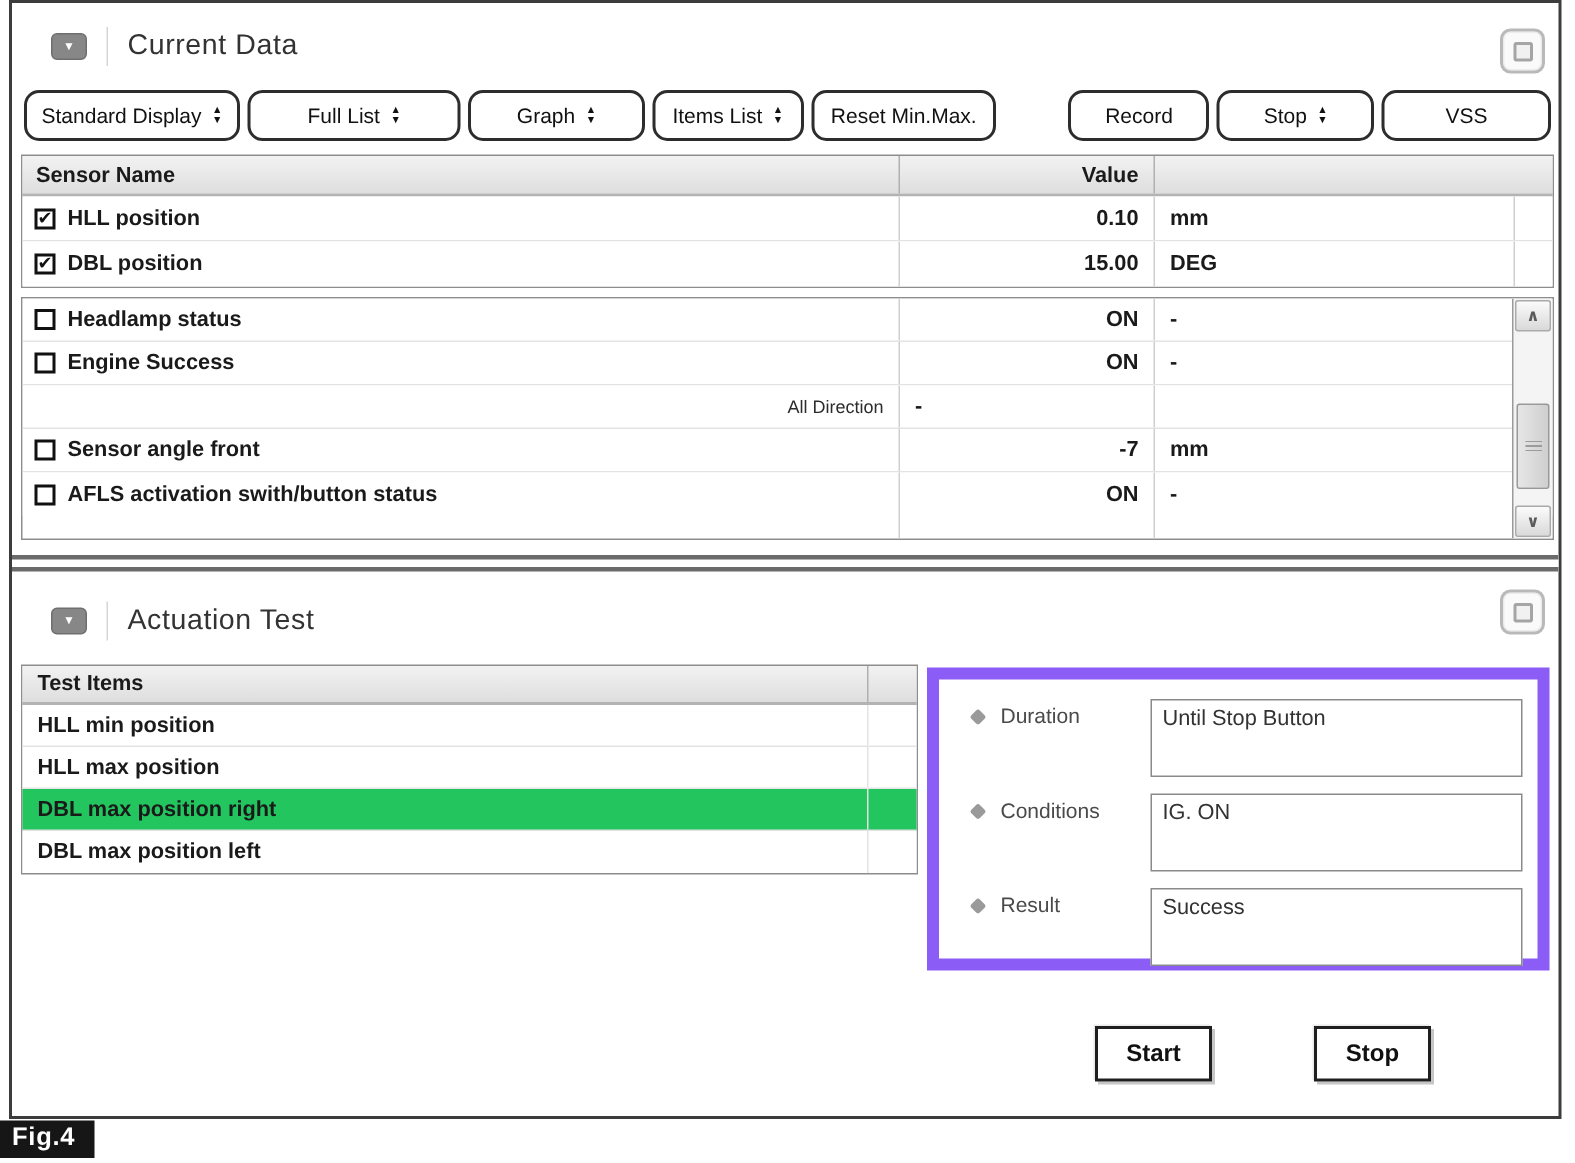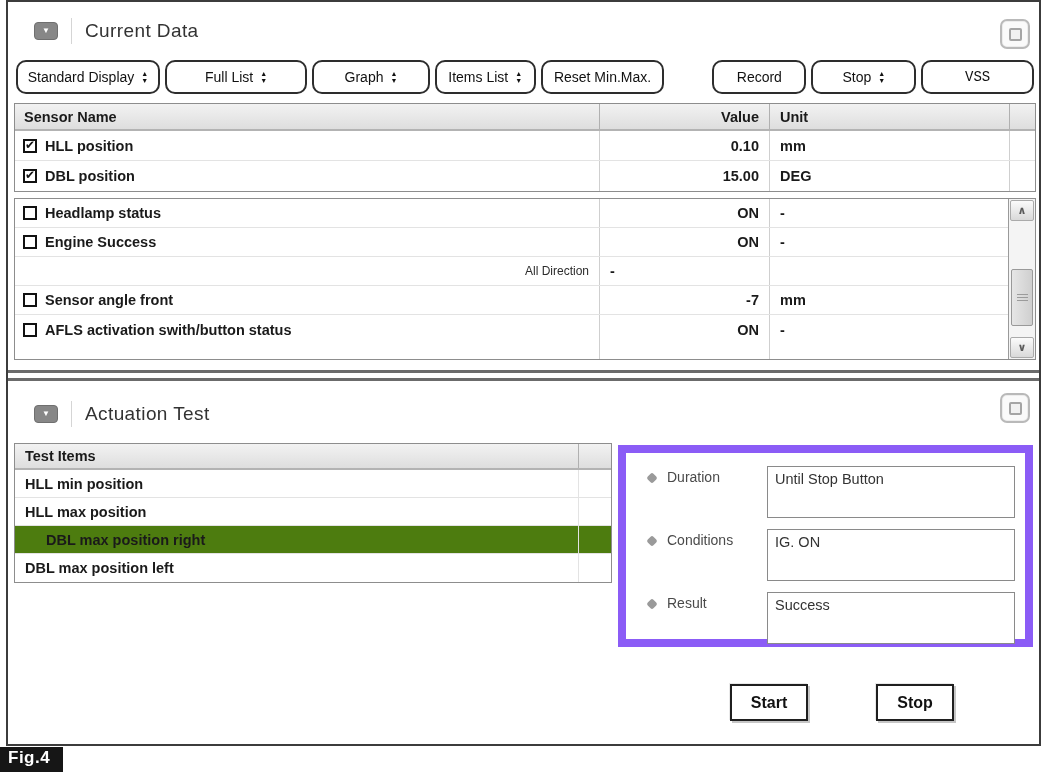--- a/index.html
+++ b/index.html
@@ -40,21 +40,21 @@
     display:flex; align-items:center; justify-content:center; gap:7px;
     font-family:inherit; font-size:14px; color:#111; cursor:pointer; white-space:nowrap; padding:0 6px;
   }
   .toolbar .tb-btn:nth-child(1){flex-grow:164;}
   .toolbar .tb-btn:nth-child(2){flex-grow:162;}
   .toolbar .tb-btn:nth-child(3){flex-grow:130;}
   .toolbar .tb-btn:nth-child(4){flex-grow:109;}
   .toolbar .tb-btn:nth-child(5){flex-grow:138;}
   .toolbar .tb-btn:nth-child(6){flex-grow:100;margin-left:43px;}
   .toolbar .tb-btn:nth-child(7){flex-grow:114;}
-  .toolbar .tb-btn:nth-child(8){flex-grow:124;font-family:Liberation Mono, monospace;}
+  .toolbar .tb-btn:nth-child(8){flex-grow:124;}
   .spinner { display:flex; flex-direction:column; align-items:center; }
   .spinner::before { content:"▲"; font-size:7px; line-height:7px; color:#111; }
   .spinner::after  { content:"▼"; font-size:7px; line-height:7px; color:#111; }
   
   .tablebox { position:absolute; left:6px; right:3px; border:1px solid #8d8d8d; background:#fff; }
   .tbl-fixed { top:101px; }
   .tbl-scroll { top:196px; height:162px; overflow:hidden; }
   .srow, .thead-row {
     display:grid; grid-template-columns:585px 170px 240px 1fr; align-items:center;
   }
@@ -105,21 +105,21 @@
   .ti-head {
     display:grid; grid-template-columns:1fr 32px; height:26px; align-items:center;
     background:linear-gradient(#f2f2f2,#dedede); border-bottom:2px solid #b3b3b3;
     font-weight:700; font-size:14.5px;
   }
   .ti-head .ti-label { padding-left:10px; border-right:1px solid #b0b0b0; height:100%; display:flex; align-items:center; }
   .titem { display:grid; grid-template-columns:1fr 32px; height:28px; align-items:center;
     border-bottom:1px solid #e3e3e3; font-weight:700; font-size:14.5px; cursor:pointer; background:#fff; }
   .titem:last-child { border-bottom:none; }
   .titem .ti-label { padding-left:10px; border-right:1px solid #e3e3e3; height:100%; display:flex; align-items:center; }
-  .titem.selected { background:#4d7c0f;padding-left:21px; }
+  .titem.selected { background:#22c55e; }
   
   .params-frame {
     position:absolute; left:610px; top:64px; width:415px; height:202px;
     border:8px solid #8b5cf6; background:#fff; padding:13px 0 0 22px;
   }
   .param-row { display:flex; align-items:flex-start; margin-bottom:11px; }
   .bullet { width:8px; height:8px; background:#9a9a9a; border-radius:2px; transform:rotate(45deg);
     margin-top:8px; flex:none; }
   .param-label { width:100px; margin-left:11px; font-size:14px; color:#4a4a4a; padding-top:3px; flex:none; }
   .param-box {
@@ -189,21 +189,20 @@
           <button class="tb-btn">
     <span class="tb-label">VSS</span>
 
   </button>
         </div>
 
       <div class="tablebox tbl-fixed">
         <div class="thead-row">
           <div class="cell c-name" style="padding-left:9px;">Sensor Name</div>
           <div class="cell c-val">Value</div>
-          <div class="cell c-unit">Unit</div>
           <div class="cell c-end"></div>
         </div>
         <div>
             <div class="srow checked">
     <div class="cell c-name">
       <span class="checkbox"></span>
       <span>HLL position</span>
     </div>
     <div class="cell c-val">0.10</div>
     <div class="cell c-unit">mm</div>

